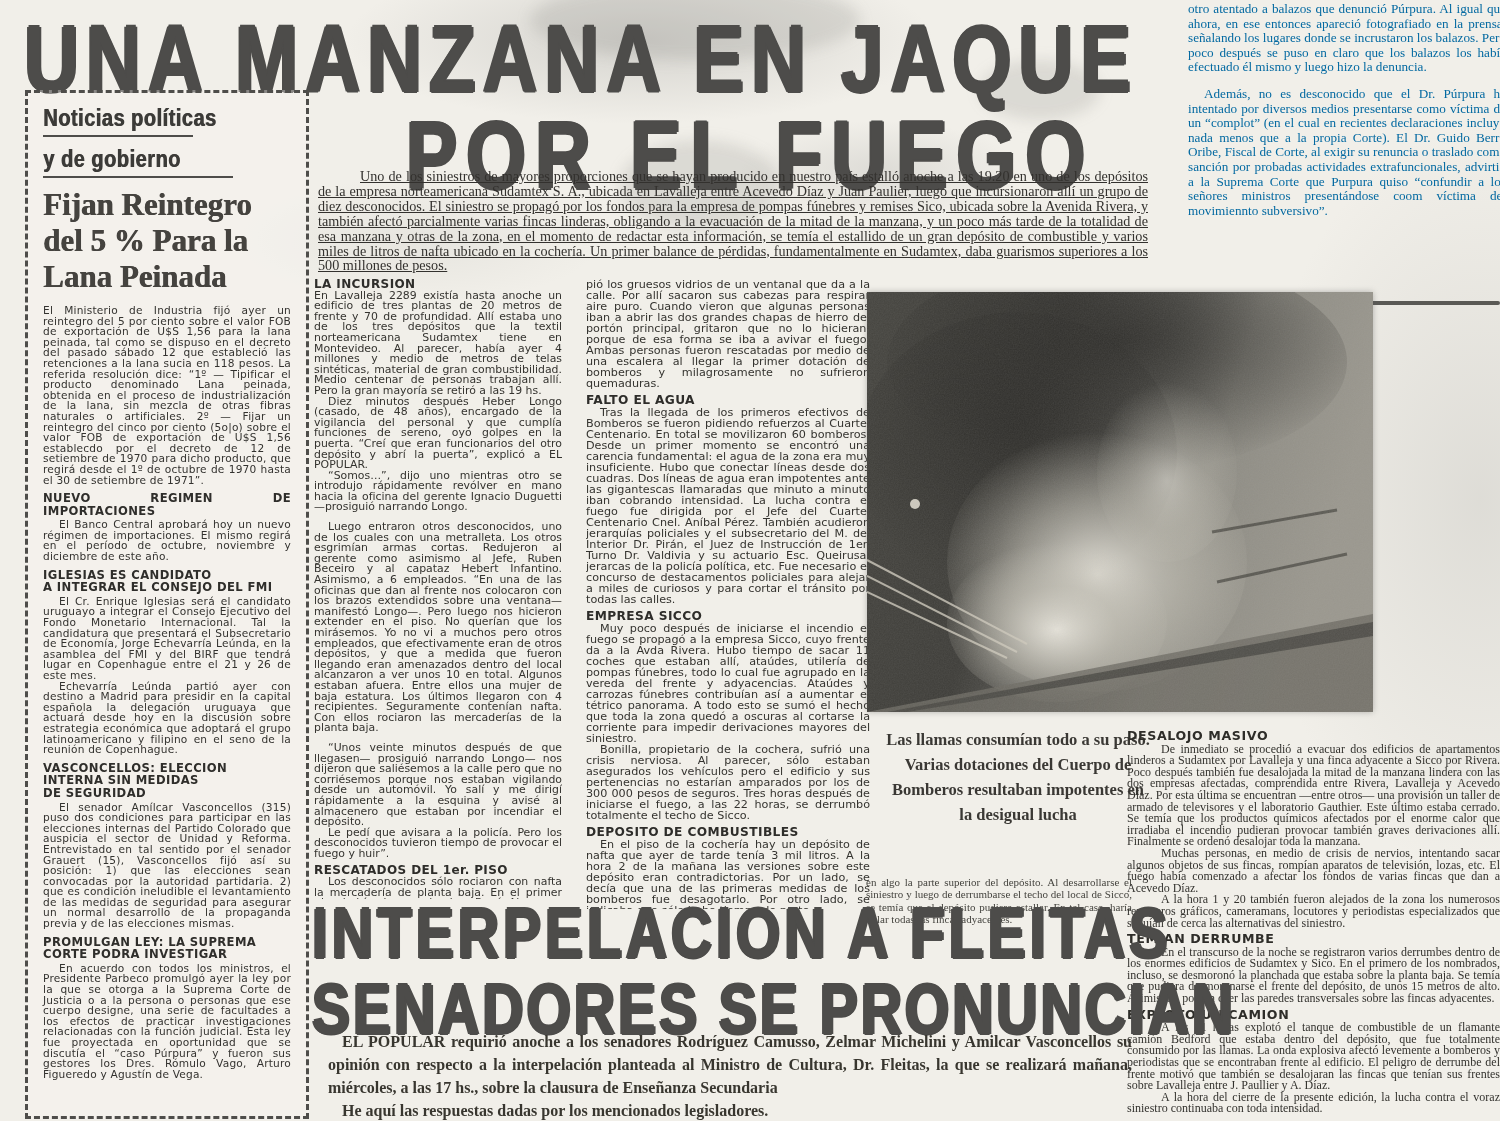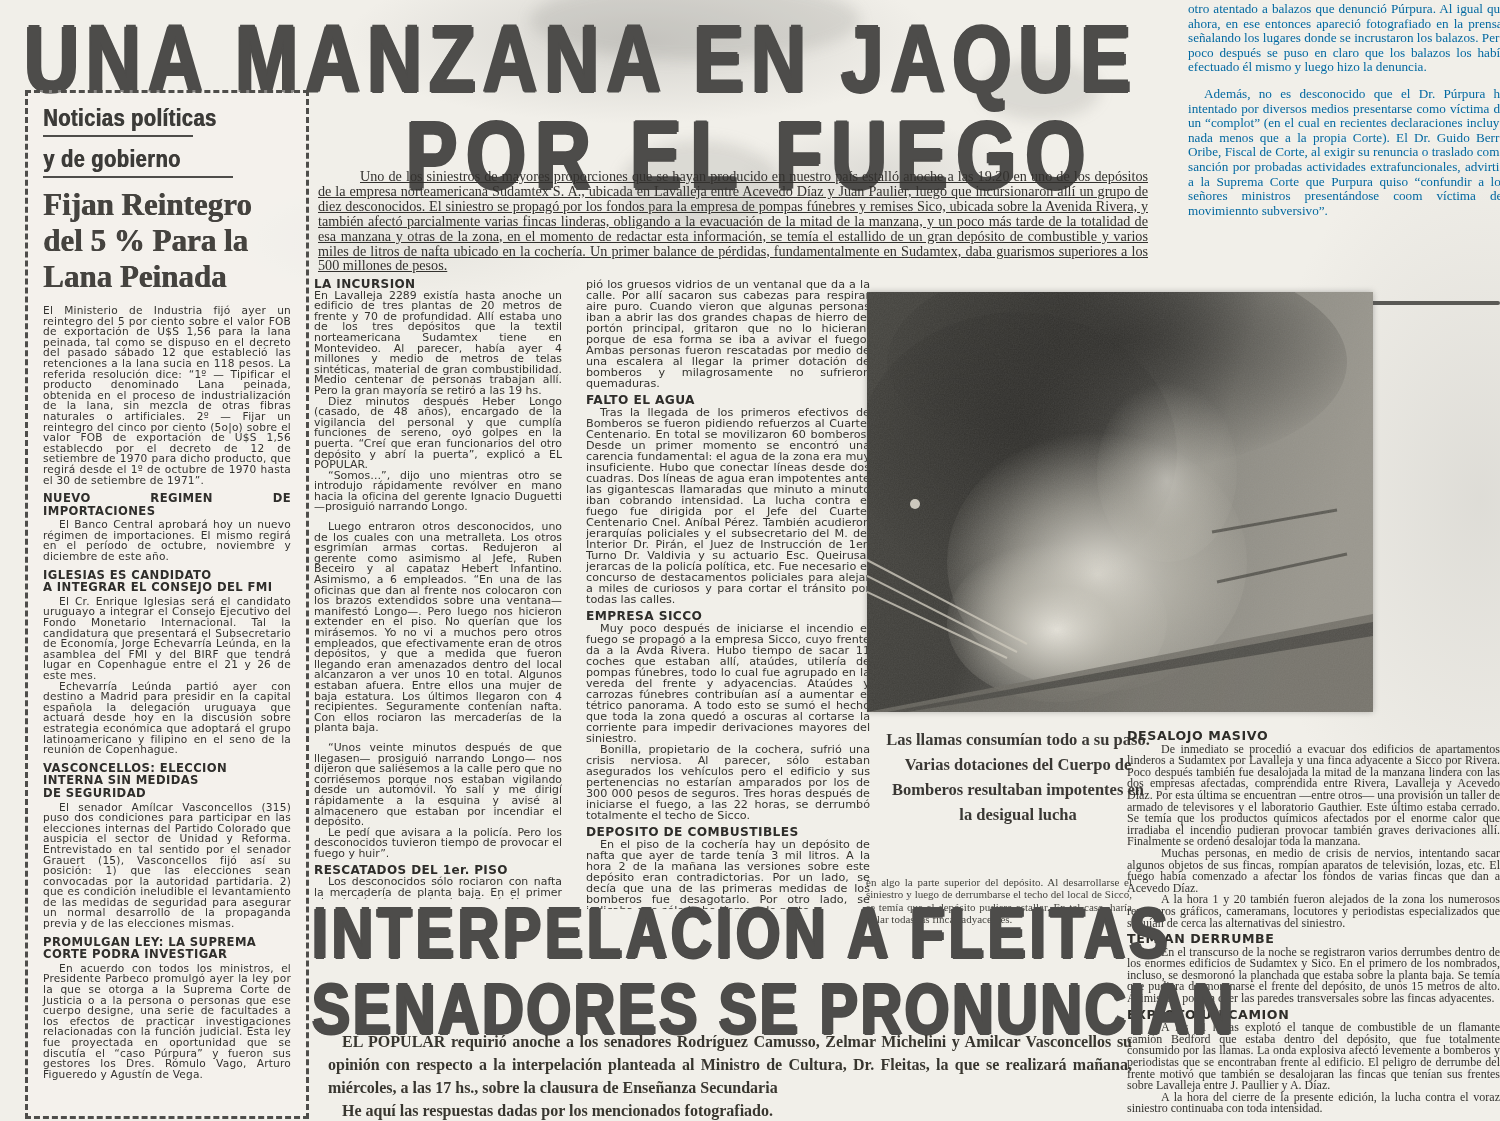--- a/index.html
+++ b/index.html
@@ -211,14 +211,14 @@
   <div class="h">EXPLOTO UN CAMION</div>
   <p>A las 21 horas explotó el tanque de combustible de un flamante camión Bedford que estaba dentro del depósito, que fue totalmente consumido por las llamas. La onda explosiva afectó levemente a bomberos y periodistas que se encontraban frente al edificio. El peligro de derrumbe del frente motivó que también se desalojaran las fincas que tenían sus frentes sobre Lavalleja entre J. Paullier y A. Díaz.</p>
   <p>A la hora del cierre de la presente edición, la lucha contra el voraz siniestro continuaba con toda intensidad.</p>
 </div>
 
 <div id="ihead1" class="abs poster sc">INTERPELACION A FLEITAS</div>
 <div id="ihead2" class="abs poster sc">SENADORES SE PRONUNCIAN</div>
 
 <div id="interp-text" class="abs">
   <p class="ind">EL POPULAR requirió anoche a los senadores Rodríguez Camusso, Zelmar Michelini y Amilcar Vasconcellos su opinión con respecto a la interpelación planteada al Ministro de Cultura, Dr. Fleitas, la que se realizará mañana, miércoles, a las 17 hs., sobre la clausura de Enseñanza Secundaria</p>
-  <p class="ind">He aquí las respuestas dadas por los mencionados fotografiado.</p>
+  <p class="ind">He aquí las respuestas dadas por los mencionados legisladores.</p>
 </div>
 
 </body></html>

